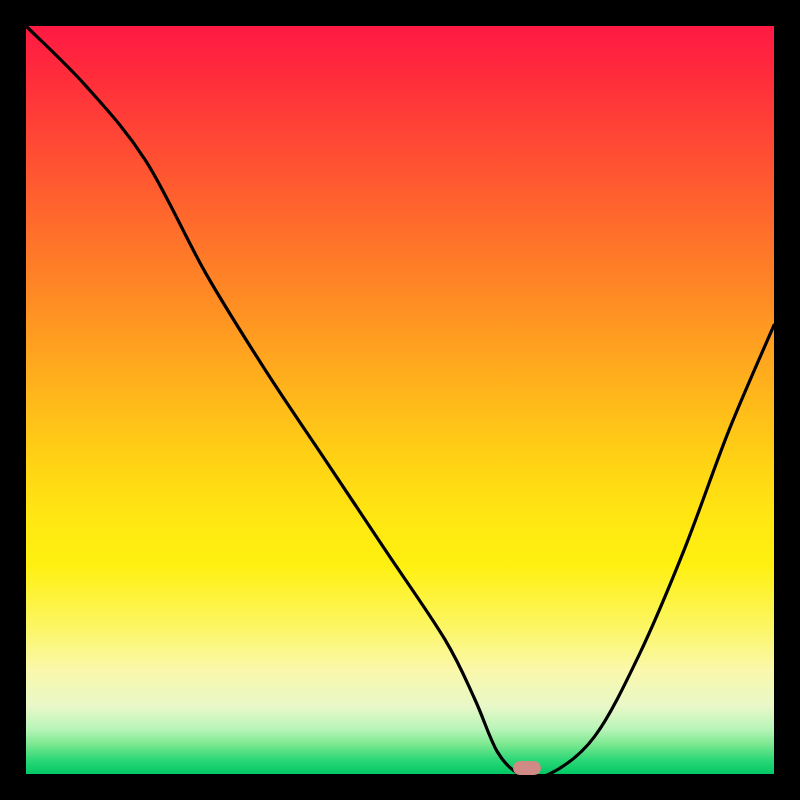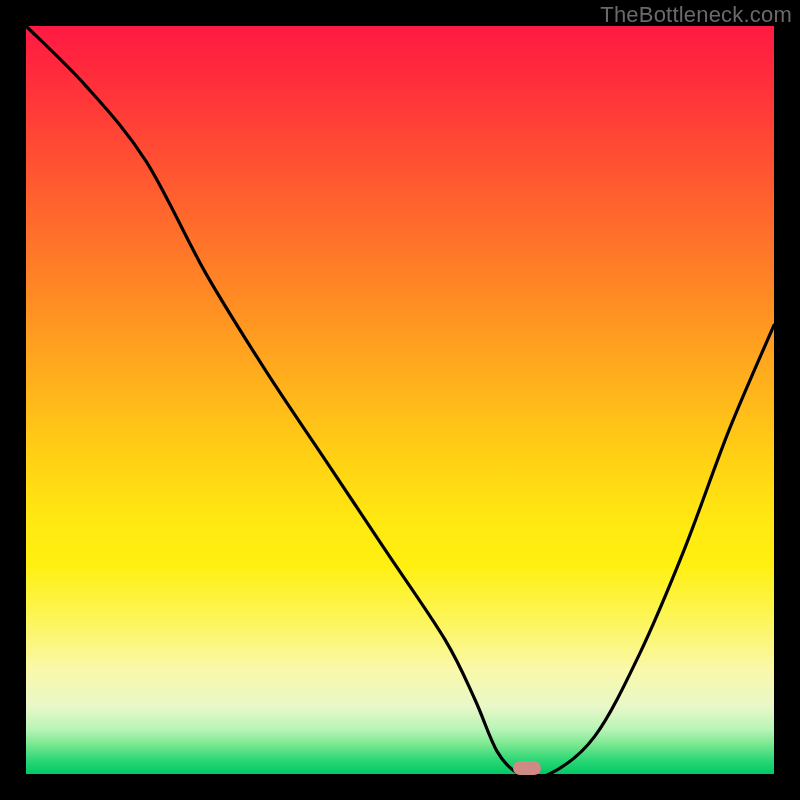--- a/index.html
+++ b/index.html
@@ -76,14 +76,13 @@
 <div class="frame">
 
   <div class="plot-area"></div>
 
   <svg class="curve" viewBox="0 0 748 748" preserveAspectRatio="none">
     <path id="curve-path" d="M 0 0 C 9.97 9.97, 39.89 37.40, 59.84 59.84 C 79.79 82.28, 99.73 103.47, 119.68 134.64 C 139.63 165.81, 159.57 211.93, 179.52 246.84 C 199.47 281.75, 219.41 312.91, 239.36 344.08 C 259.31 375.25, 279.25 403.92, 299.20 433.84 C 319.15 463.76, 339.09 493.68, 359.04 523.60 C 378.99 553.52, 403.92 588.43, 418.88 613.36 C 433.84 638.29, 440.07 654.50, 448.80 673.20 C 457.53 691.90, 463.76 713.09, 471.24 725.56 C 478.72 738.03, 484.95 744.26, 493.68 748.00 C 502.41 751.74, 511.13 754.23, 523.60 748.00 C 536.07 741.77, 553.52 730.55, 568.48 710.60 C 583.44 690.65, 598.40 659.49, 613.36 628.32 C 628.32 597.15, 643.28 561.00, 658.24 523.60 C 673.20 486.20, 688.16 441.32, 703.12 403.92 C 718.08 366.52, 740.52 316.65, 748.00 299.20" fill="none" stroke="#000" stroke-width="3.2" stroke-linecap="round" stroke-linejoin="round"></path>
   </svg>
 
   <div class="marker" id="opt-marker" style="left: 527.16px; top: 768px;"></div>
 
-  <div class="watermark">TheBottleneck.com</div>
 </div>
 
 </body></html>

